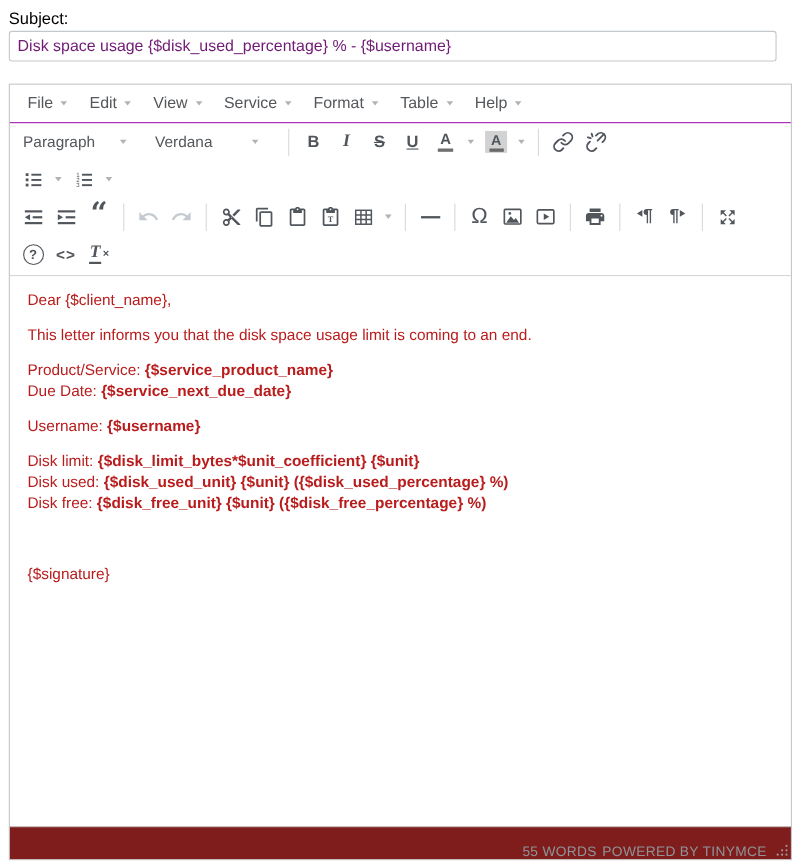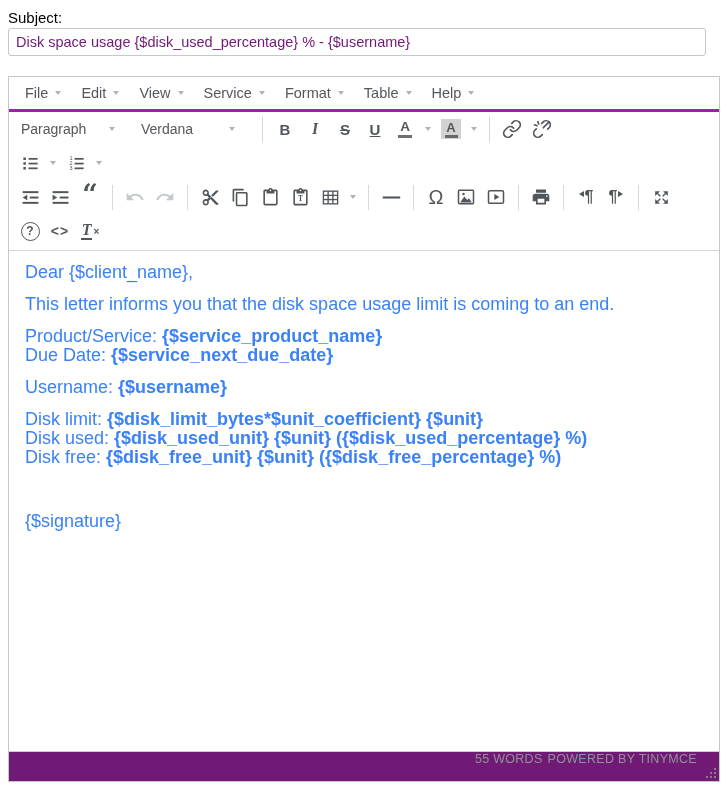--- a/index.html
+++ b/index.html
@@ -12,21 +12,21 @@
   
   .subject-label { font-size:15px; color:#000000; height:20px; line-height:20px; display:block; }
   .subject-input {
     width:calc(100% - 14px); height:28px; border:1px solid #c3c8cc; border-radius:3px;
     padding:0 7px; font-size:14.5px; color:#701a75; font-family:"Liberation Sans",sans-serif;
     outline:none; display:block;
   }
   
   .editor { margin-top:20px; border:1px solid #c6c6c6; background:#fff; width:712px; }
   
-  .menubar { display:flex; align-items:center; height:35px; border-bottom:3px solid #a21caf; padding:0 6px;text-align:right; }
+  .menubar { display:flex; align-items:center; height:35px; border-bottom:1px solid #a21caf; padding:0 6px;text-align:right; }
   .menu-item { display:flex; align-items:center; gap:7px; padding:5px 10px; font-size:14.5px; color:#54575b; cursor:default; }
   .caret { width:0; height:0; border-left:3.5px solid transparent; border-right:3.5px solid transparent; border-top:4px solid #aeb3b8; }
   
   .toolbars { border-bottom:1px solid #d6d6d6; padding-bottom:2px; }
   .trow { display:flex; align-items:center; height:34px; padding:0 6px;text-align:center; }
   .tsep { width:1px; height:25px; background:#d9d9d9; margin:0 7px; flex:0 0 1px; }
   .listbox { width:106px; height:28px; display:flex; align-items:center; justify-content:space-between; padding:0 6px; margin-right:14px; font-size:14px; color:#54575b; cursor:default; }
   .tbtn { min-width:30px; height:28px; display:flex; align-items:center; justify-content:center; color:#51565c; cursor:default; }
   .caret-btn { min-width:16px; }
   .tbtn.disabled { color:#c4cad0; }
@@ -46,25 +46,25 @@
   .glyph-code { font-size:14px; font-weight:bold; letter-spacing:1px; }
   .glyph-help { width:19px; height:19px; border:1.5px solid #51565c; border-radius:50%; display:flex; align-items:center; justify-content:center; font-size:12px; font-weight:bold; }
   .pilcrow-wrap { display:flex; align-items:center; gap:1px; }
   .glyph-pilcrow { font-size:16px; font-weight:bold; line-height:1; }
   .tri-l { width:0; height:0; border-top:3.5px solid transparent; border-bottom:3.5px solid transparent; border-right:5px solid #51565c; margin-bottom:7px; }
   .tri-r { width:0; height:0; border-top:3.5px solid transparent; border-bottom:3.5px solid transparent; border-left:5px solid #51565c; margin-bottom:7px; }
   .tx-wrap { display:flex; align-items:baseline; }
   .tx-t { font-family:"Liberation Serif",serif; font-style:italic; font-weight:bold; font-size:16px; border-bottom:2px solid #51565c; padding:0 1px; line-height:1.05; }
   .tx-x { font-size:10px; font-weight:bold; margin-left:1px; }
   
-  .content { height:500px; padding:12px 16px; font-size:18px; line-height:19px; color:#3b82f6; overflow:hidden; cursor:text; }
+  .content { height:500px; padding:12px 16px; font-size:14px; line-height:19px; color:#b91c1c; overflow:hidden; cursor:text; }
   .content p { margin:0 0 13px 0; }
   .content strong { font-weight:bold; }
   
-  .statusbar { height:30px; border-top:1px solid #cdcdcd; display:flex; align-items:flex-start; justify-content:flex-end; gap:5px; padding:0 22px 0 10px; font-size:12.5px; color:#8f9397; letter-spacing:.3px; position:relative; background:#701a75; }
+  .statusbar { height:30px; border-top:1px solid #cdcdcd; display:flex; align-items:flex-end; justify-content:flex-end; gap:5px; padding:0 22px 0 10px; font-size:12.5px; color:#8f9397; letter-spacing:.3px; position:relative; background:#7f1d1d; }
   .grip { position:absolute; right:2px; bottom:2px; width:13px; height:13px; cursor:nwse-resize; }
 </style>
 </head>
 <body>
 
 <label class="subject-label">Subject:</label>
 <input class="subject-input" type="text" value="Disk space usage {$disk_used_percentage} % - {$username}" style="">
 
 <div class="editor">
 

